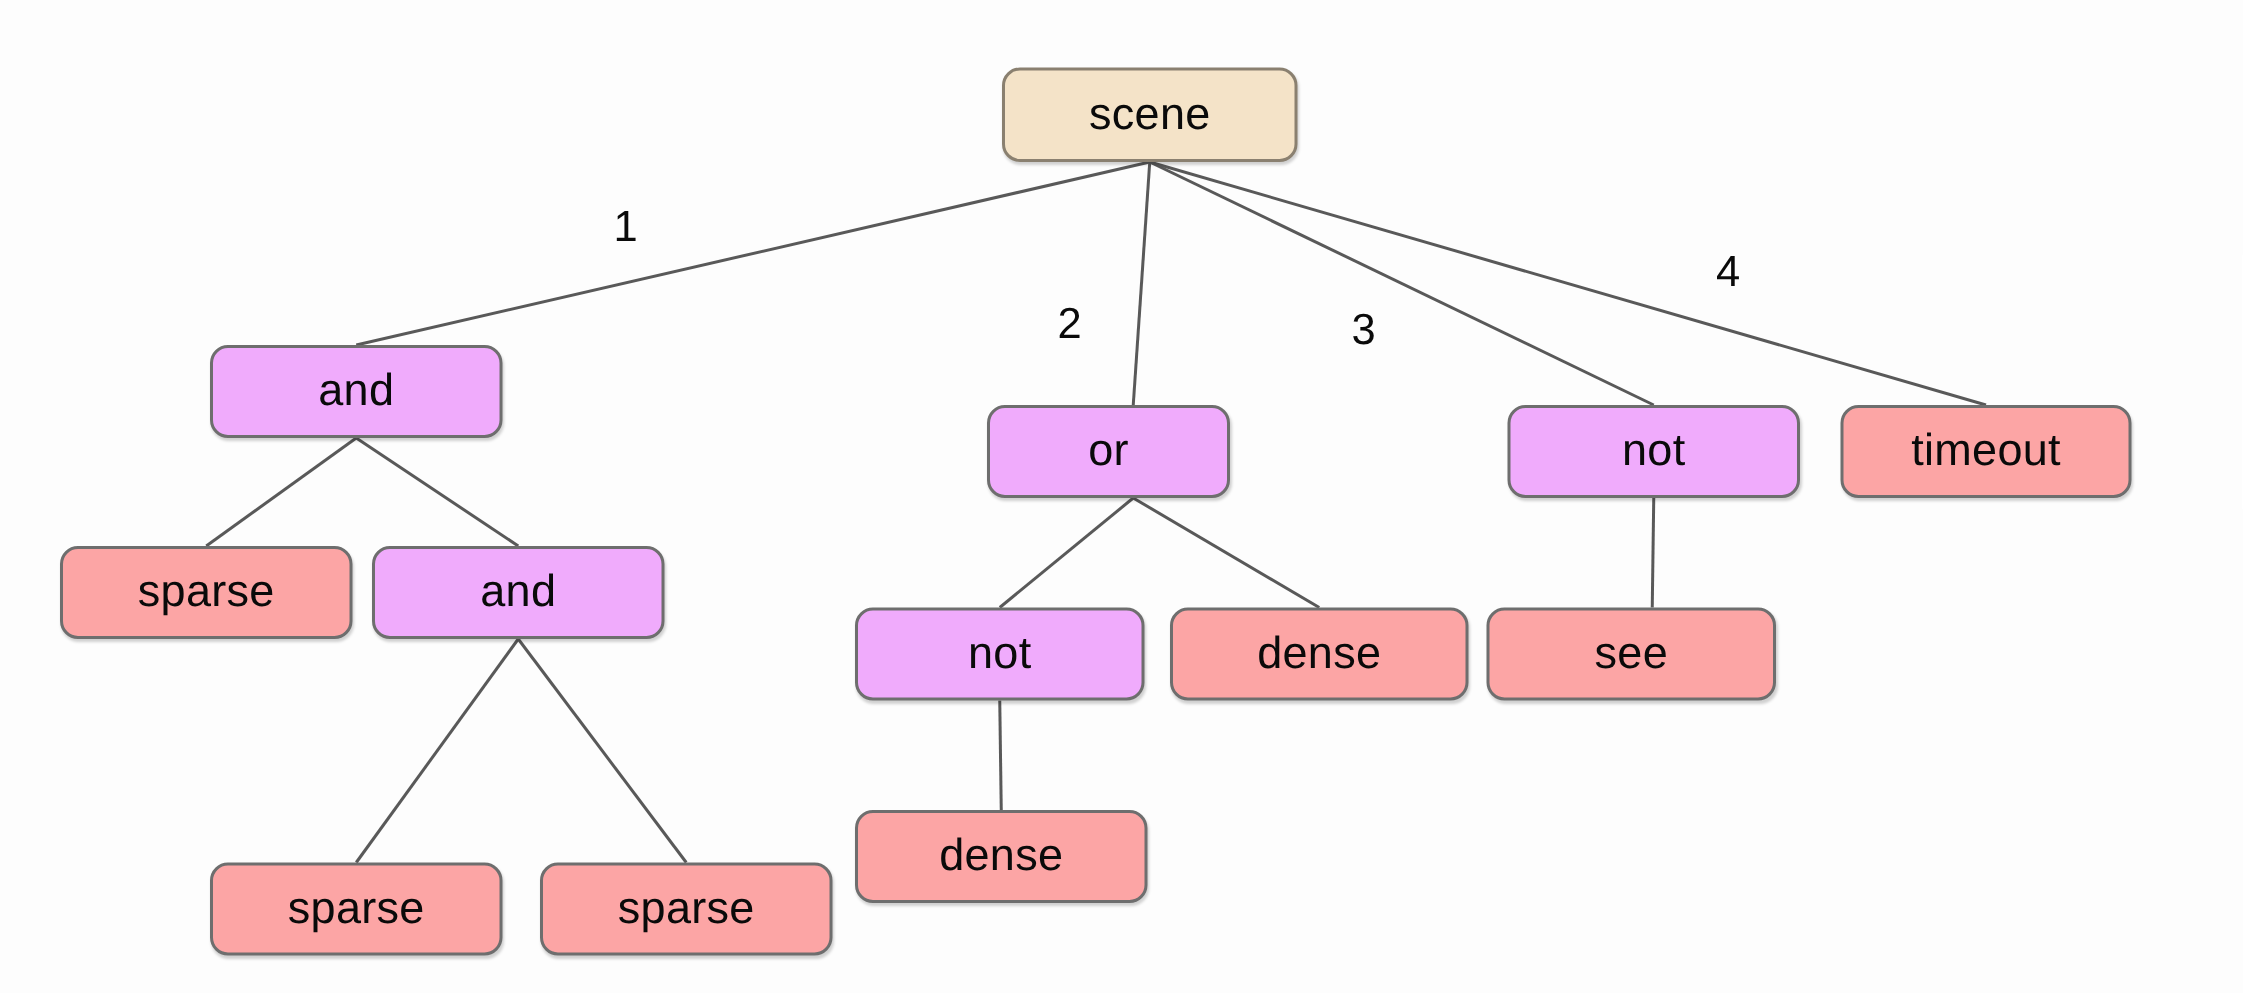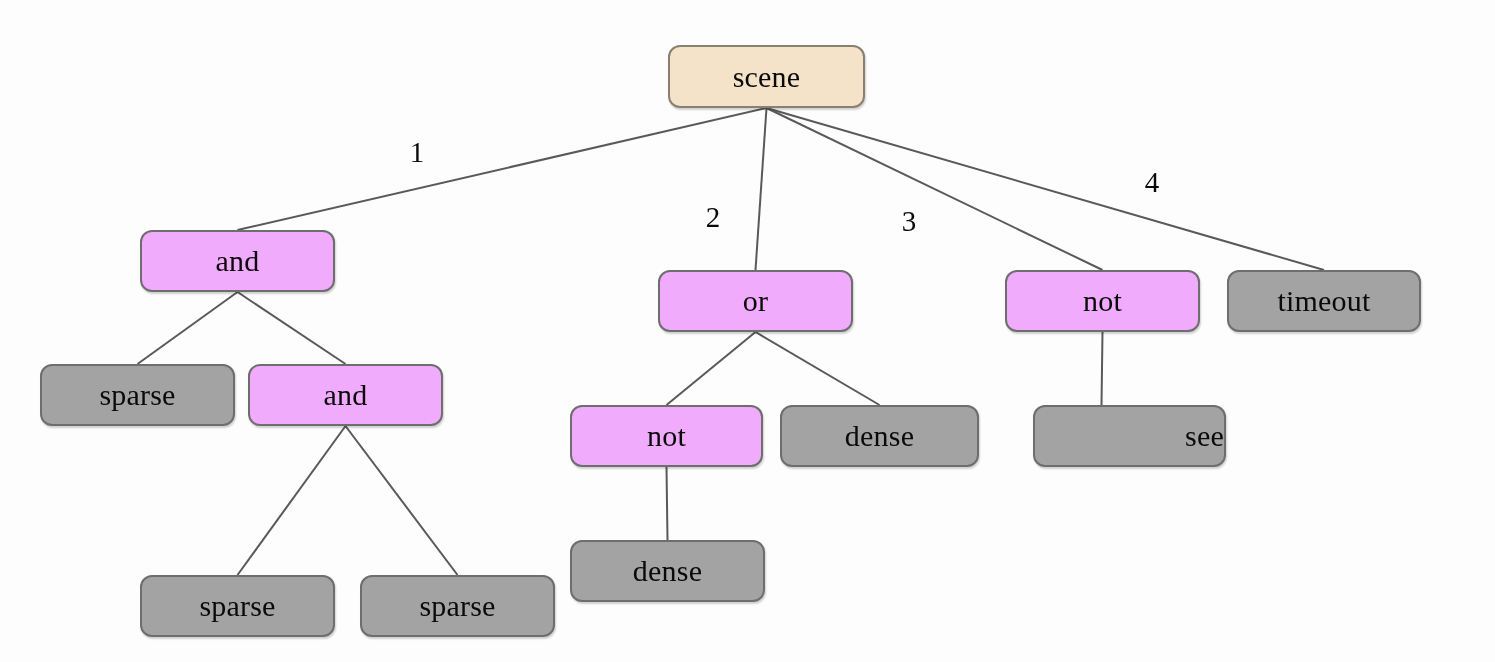--- a/index.html
+++ b/index.html
@@ -5,21 +5,21 @@
   html, body {
     margin: 0;
     padding: 0;
     background: #ffffff;
   }
   #canvas {
     position: relative;
     width: 1495px;
     height: 662px;
     background: #fdfdfd;
-    font-family: Liberation Serif, serif;
+    font-family: Liberation Sans, sans-serif;
     overflow: hidden;
   }
   #edge-layer {
     position: absolute;
     left: 0;
     top: 0;
     width: 1495px;
     height: 662px;
     pointer-events: none;
   }
@@ -32,21 +32,21 @@
     align-items: center;
     justify-content: center;
     color: #0a0a0a;
     font-size: 30px;
     letter-spacing: 0.2px;
     box-shadow: 1px 2px 2px rgba(0,0,0,0.18);
     white-space: nowrap;
   }
   .node.root   { background: #f4e3c8; border-color: #8a8070; }
   .node.op     { background: #f0abfc; border-color: #6e6e6e; }
-  .node.leaf   { background: #a3a3a3; border-color: #6e6e6e; }
+  .node.leaf   { background: #fca5a5; border-color: #6e6e6e; }
   .edge-label {
     position: absolute;
     font-size: 29px;
     color: #0a0a0a;
     transform: translate(-50%, -50%);
     white-space: nowrap;
   }
 </style>
 </head>
 <body>
@@ -65,42 +65,42 @@
       <line x1="755.5" y1="332" x2="879.5" y2="405" stroke="#595959" stroke-width="2"></line>
       <line x1="666.5" y1="467" x2="667.5" y2="540" stroke="#595959" stroke-width="2"></line>
       <line x1="1102.5" y1="332" x2="1101.5" y2="405" stroke="#595959" stroke-width="2"></line>
     </svg>
 <div class="node root" style="left: 668px; top: 45px; width: 197px; height: 63px;">
       <span>scene</span>
     </div>
     <div class="node op" style="left: 140px; top: 230px; width: 195px; height: 62px;">
       <span>and</span>
     </div>
-    <div class="node op" style="left: 658px; top: 270px; width: 195px; height: 62px; text-align: right;">
+    <div class="node op" style="left: 658px; top: 270px; width: 162px; height: 62px; text-align: right;">
       <span>or</span>
     </div>
     <div class="node op" style="left: 1005px; top: 270px; width: 195px; height: 62px;">
       <span>not</span>
     </div>
     <div class="node leaf" style="left: 1227px; top: 270px; width: 194px; height: 62px;">
       <span>timeout</span>
     </div>
     <div class="node leaf" style="left: 40px; top: 364px; width: 195px; height: 62px;">
       <span>sparse</span>
     </div>
     <div class="node op" style="left: 248px; top: 364px; width: 195px; height: 62px;">
       <span>and</span>
     </div>
     <div class="node op" style="left: 570px; top: 405px; width: 193px; height: 62px;">
       <span>not</span>
     </div>
     <div class="node leaf" style="left: 780px; top: 405px; width: 199px; height: 62px;">
       <span>dense</span>
     </div>
-    <div class="node leaf" style="left: 1033px; top: 405px; width: 193px; height: 62px; justify-content: flex-end;">
+    <div class="node leaf" style="left: 991px; top: 405px; width: 193px; height: 62px;">
       <span>see</span>
     </div>
     <div class="node leaf" style="left: 140px; top: 575px; width: 195px; height: 62px;">
       <span>sparse</span>
     </div>
     <div class="node leaf" style="left: 360px; top: 575px; width: 195px; height: 62px;">
       <span>sparse</span>
     </div>
     <div class="node leaf" style="left: 570px; top: 540px; width: 195px; height: 62px;">
       <span>dense</span>

